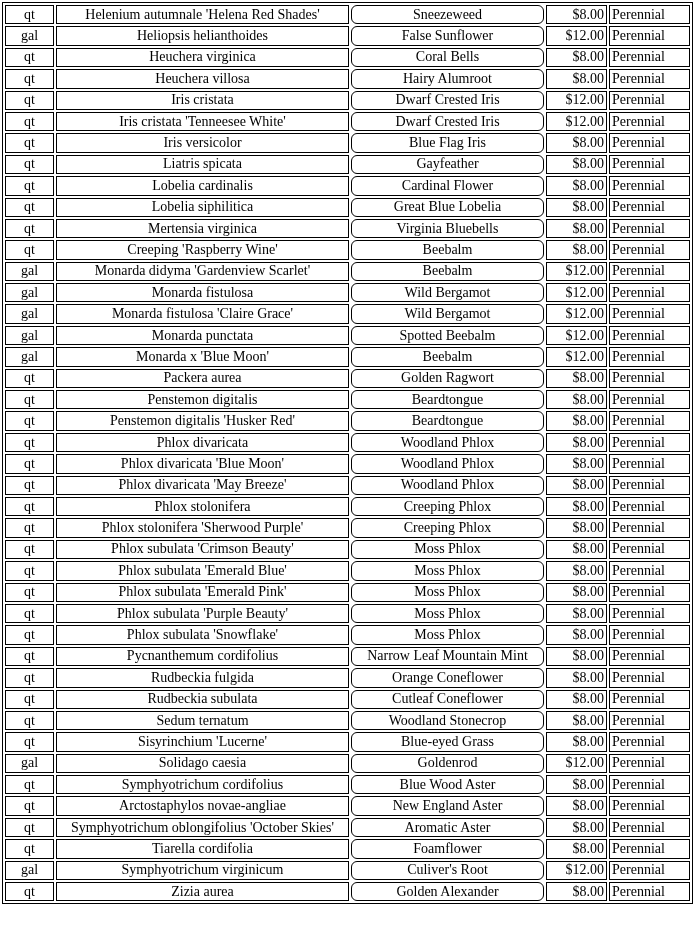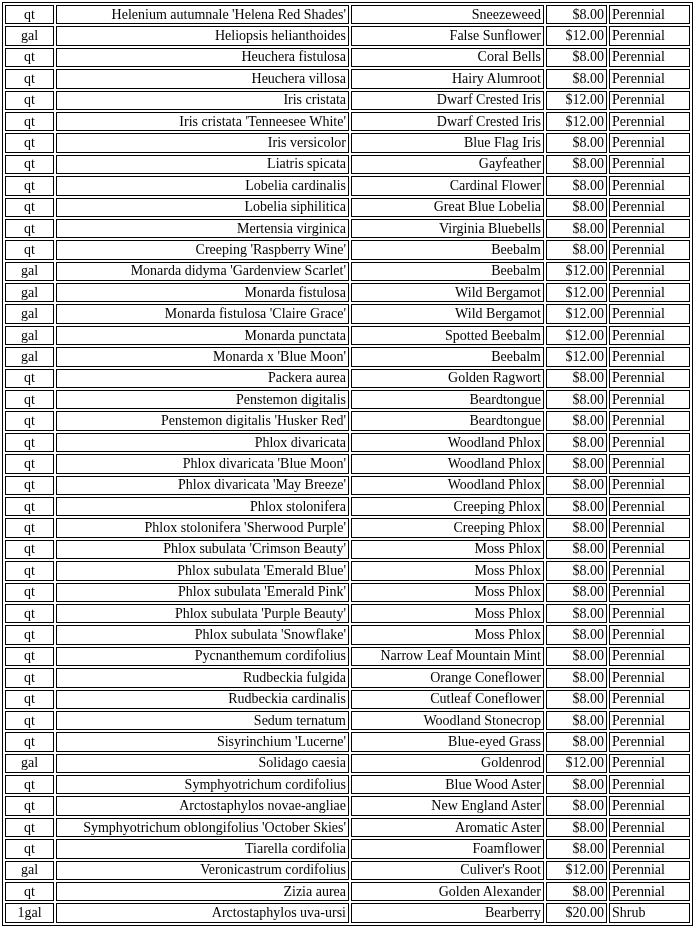--- a/index.html
+++ b/index.html
@@ -26,22 +26,22 @@
   table.plant-table td {
     border: 1px solid #000000;
     height: 17.4px;
     line-height: 16px;
     padding: 0 2px;
     overflow: hidden;
     white-space: nowrap;
     vertical-align: middle;
   }
   td.col-size   { text-align: center; }
-  td.col-botanical_name { text-align: right; padding: 0 4px; }
-  td.col-common_name    { text-align: right; padding: 0 4px; }
+  td.col-botanical_name { text-align: center; padding: 0 4px; }
+  td.col-common_name    { text-align: center; padding: 0 4px; border-radius: 6px; }
   td.col-price  { text-align: right; }
   td.col-type   { text-align: left; }
 
   col.c-size      { width: 49px; }
   col.c-botanical { width: 293px; }
   col.c-common    { width: 193px; }
   col.c-price     { width: 61px; }
   col.c-type      { width: 81px; }
 </style>
 </head>
@@ -65,21 +65,21 @@
       </tr>
       <tr>
         <td class="col-size">gal</td>
         <td class="col-botanical_name">Heliopsis helianthoides</td>
         <td class="col-common_name">False Sunflower</td>
         <td class="col-price">$12.00</td>
         <td class="col-type">Perennial</td>
       </tr>
       <tr>
         <td class="col-size">qt</td>
-        <td class="col-botanical_name">Heuchera fistulosa</td>
+        <td class="col-botanical_name">Heuchera virginica</td>
         <td class="col-common_name">Coral Bells</td>
         <td class="col-price">$8.00</td>
         <td class="col-type">Perennial</td>
       </tr>
       <tr>
         <td class="col-size">qt</td>
         <td class="col-botanical_name">Heuchera villosa</td>
         <td class="col-common_name">Hairy Alumroot</td>
         <td class="col-price">$8.00</td>
         <td class="col-type">Perennial</td>
@@ -275,21 +275,21 @@
       </tr>
       <tr>
         <td class="col-size">qt</td>
         <td class="col-botanical_name">Rudbeckia fulgida</td>
         <td class="col-common_name">Orange Coneflower</td>
         <td class="col-price">$8.00</td>
         <td class="col-type">Perennial</td>
       </tr>
       <tr>
         <td class="col-size">qt</td>
-        <td class="col-botanical_name">Rudbeckia cardinalis</td>
+        <td class="col-botanical_name">Rudbeckia subulata</td>
         <td class="col-common_name">Cutleaf Coneflower</td>
         <td class="col-price">$8.00</td>
         <td class="col-type">Perennial</td>
       </tr>
       <tr>
         <td class="col-size">qt</td>
         <td class="col-botanical_name">Sedum ternatum</td>
         <td class="col-common_name">Woodland Stonecrop</td>
         <td class="col-price">$8.00</td>
         <td class="col-type">Perennial</td>
@@ -331,33 +331,26 @@
       </tr>
       <tr>
         <td class="col-size">qt</td>
         <td class="col-botanical_name">Tiarella cordifolia</td>
         <td class="col-common_name">Foamflower</td>
         <td class="col-price">$8.00</td>
         <td class="col-type">Perennial</td>
       </tr>
       <tr>
         <td class="col-size">gal</td>
-        <td class="col-botanical_name">Veronicastrum cordifolius</td>
+        <td class="col-botanical_name">Symphyotrichum virginicum</td>
         <td class="col-common_name">Culiver's Root</td>
         <td class="col-price">$12.00</td>
         <td class="col-type">Perennial</td>
       </tr>
       <tr>
         <td class="col-size">qt</td>
         <td class="col-botanical_name">Zizia aurea</td>
         <td class="col-common_name">Golden Alexander</td>
         <td class="col-price">$8.00</td>
         <td class="col-type">Perennial</td>
-      </tr>
-      <tr>
-        <td class="col-size">1gal</td>
-        <td class="col-botanical_name">Arctostaphylos uva-ursi</td>
-        <td class="col-common_name">Bearberry</td>
-        <td class="col-price">$20.00</td>
-        <td class="col-type">Shrub</td>
       </tr>
     </tbody>
 </table>
 
 </body></html>

